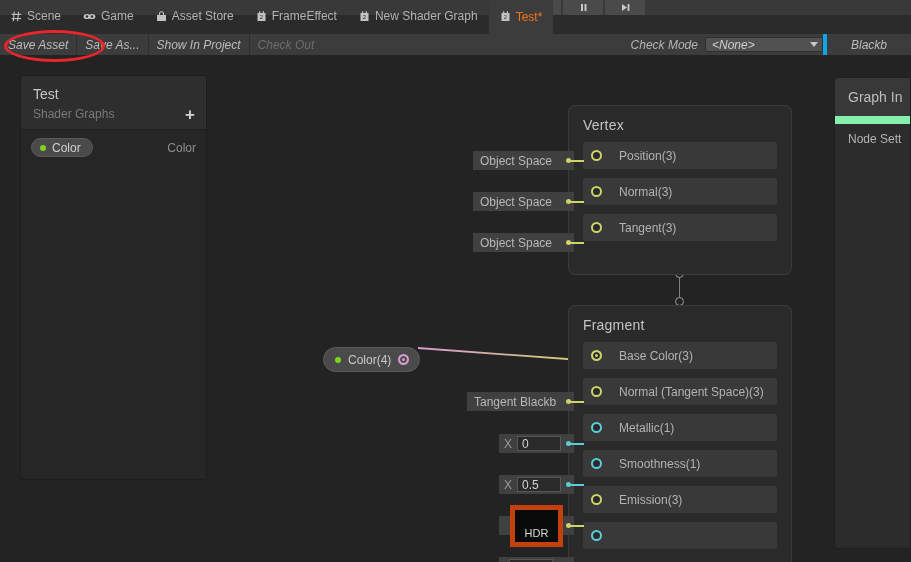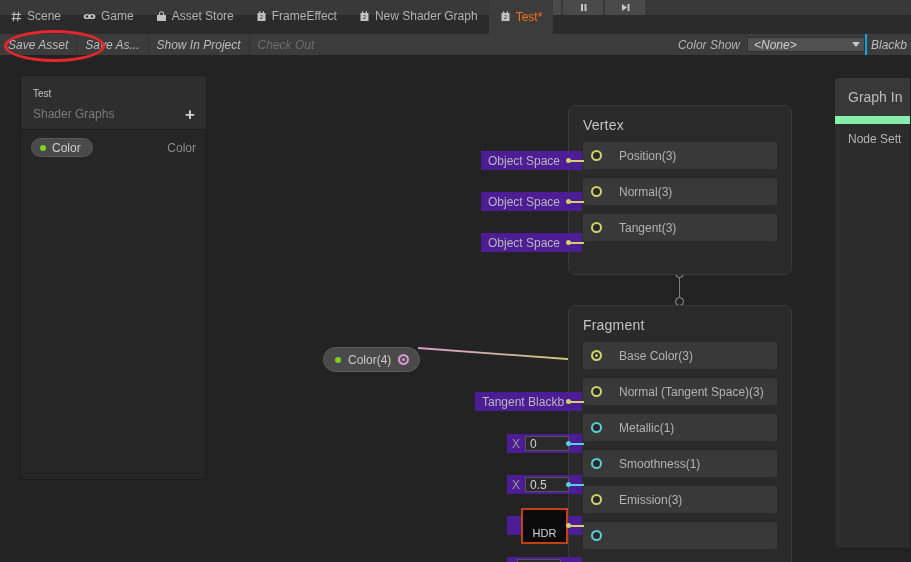--- a/index.html
+++ b/index.html
@@ -34,30 +34,30 @@
         border-right:1px solid #2f2f2f;box-sizing:border-box;white-space:nowrap;}
   .tbtn.disabled{color:#6d6d6d;}
   .tbtn.nosep{border-right:none;}
   .tbspacer{flex:1;}
   .tblabel{color:#b4b4b4;font-size:12px;padding:0 7px 0 0;white-space:nowrap;}
   .dropdown{height:15px;min-width:118px;background:#515151;border:1px solid #2f2f2f;
             display:flex;align-items:center;justify-content:space-between;
             padding:0 4px 0 6px;color:#cfcfcf;font-size:12px;box-sizing:border-box;}
   .caret{width:0;height:0;border-left:4px solid transparent;border-right:4px solid transparent;
          border-top:5px solid #c8c8c8;margin-left:6px;}
-  .tbtn.right{border-right:none;border-left:2px solid #0ea5e9;padding:0 4px;}
+  .tbtn.right{border-right:none;border-left:4px solid #0ea5e9;padding:0 24px;}
 
   
   .canvas{position:absolute;left:0;top:55px;width:911px;height:507px;background:#232323;overflow:hidden;}
 
   
   .blackboard{position:absolute;left:20px;top:20px;width:185px;height:403px;
               background:#262626;border:1px solid #1c1c1c;border-radius:3px;overflow:hidden;}
   .bb-head{padding:10px 12px 8px 12px;background:#2e2e2e;border-bottom:1px solid #1f1f1f;position:relative;}
-  .bb-title{font-size:10px;color:#c6c6c6;line-height:16px;}
+  .bb-title{font-size:14px;color:#c6c6c6;line-height:16px;}
   .bb-sub{font-size:12px;color:#7b7b7b;margin-top:5px;line-height:14px;}
   .bb-plus{position:absolute;right:11px;bottom:7px;color:#d2d2d2;font-size:17px;line-height:14px;
            font-weight:bold;cursor:default;}
   .bb-rows{padding:8px 10px;}
   .bb-row{display:flex;align-items:center;justify-content:space-between;height:19px;}
   .pill{display:inline-flex;align-items:center;gap:6px;height:19px;padding:0 11px 0 8px;
         background:#4a4a4a;border:1px solid #5a5a5a;border-radius:10px;color:#d0d0d0;font-size:12px;
         box-sizing:border-box;}
   .dot-green{width:6px;height:6px;border-radius:50%;background:#7ed321;display:inline-block;}
   .bb-type{color:#8d8d8d;font-size:12px;}
@@ -75,27 +75,27 @@
   .port.cyan{border-color:#59cfd8;}
   .port.filled{background:#cfd36a;box-shadow:inset 0 0 0 2px #2a2a2a;}
 
   
   .stub{position:absolute;height:2px;background:#cfd36a;}
   .stub.cyan{background:#59cfd8;}
   .sdot{position:absolute;width:5px;height:5px;border-radius:50%;background:#cfd36a;}
   .sdot.cyan{background:#59cfd8;}
 
   
-  .ctrl{position:absolute;height:19px;background:#4c1d95;display:flex;align-items:center;
-        padding:0 7px;color:#b8b8b8;font-size:12px;box-sizing:border-box;white-space:nowrap;margin-left:8px;}
+  .ctrl{position:absolute;height:19px;background:#404040;display:flex;align-items:center;
+        padding:0 7px;color:#b8b8b8;font-size:12px;box-sizing:border-box;white-space:nowrap;}
   .ctrl.num{padding:0 6px 0 5px;gap:5px;}
   .axis{color:#9a9a9a;font-size:12px;}
   .numbox{background:#2a2a2a;border:1px solid #565656;color:#d2d2d2;font-size:12px;
           height:15px;line-height:15px;padding:0 4px;min-width:44px;box-sizing:border-box;}
-  .hdrbox{background:#0a0a0a;border:2px solid #c2410c;color:#d8d8d8;font-size:11px;
+  .hdrbox{background:#0a0a0a;border:5px solid #c2410c;color:#d8d8d8;font-size:11px;
           height:15px;line-height:14px;padding:16px 10px;text-align:center;box-sizing:border-box;}
 
   
   .vfline{position:absolute;width:1px;background:#7d7d7d;}
   .vfnode{position:absolute;width:9px;height:9px;border-radius:50%;border:1.5px solid #9a9a9a;
           background:#232323;box-sizing:border-box;}
 
   
   .colnode{position:absolute;display:flex;align-items:center;gap:7px;height:25px;
            background:#4a4a4a;border:1px solid #5c5c5c;border-radius:13px;padding:0 10px 0 11px;
@@ -213,21 +213,21 @@
       <span>Test*</span>
     </div>
   </div>
 
   <div class="toolbar">
     <div class="tbtn">Save Asset</div>
     <div class="tbtn">Save As...</div>
     <div class="tbtn">Show In Project</div>
     <div class="tbtn disabled nosep">Check Out</div>
     <div class="tbspacer"></div>
-    <div class="tblabel">Color Show</div>
+    <div class="tblabel">Check Mode</div>
     <div class="dropdown">
       <span>&lt;None&gt;</span>
       <span class="caret"></span>
     </div>
     <div class="tbtn right">Blackb</div>
   </div>
 
   <div class="canvas">
 
     <div class="blackboard">

